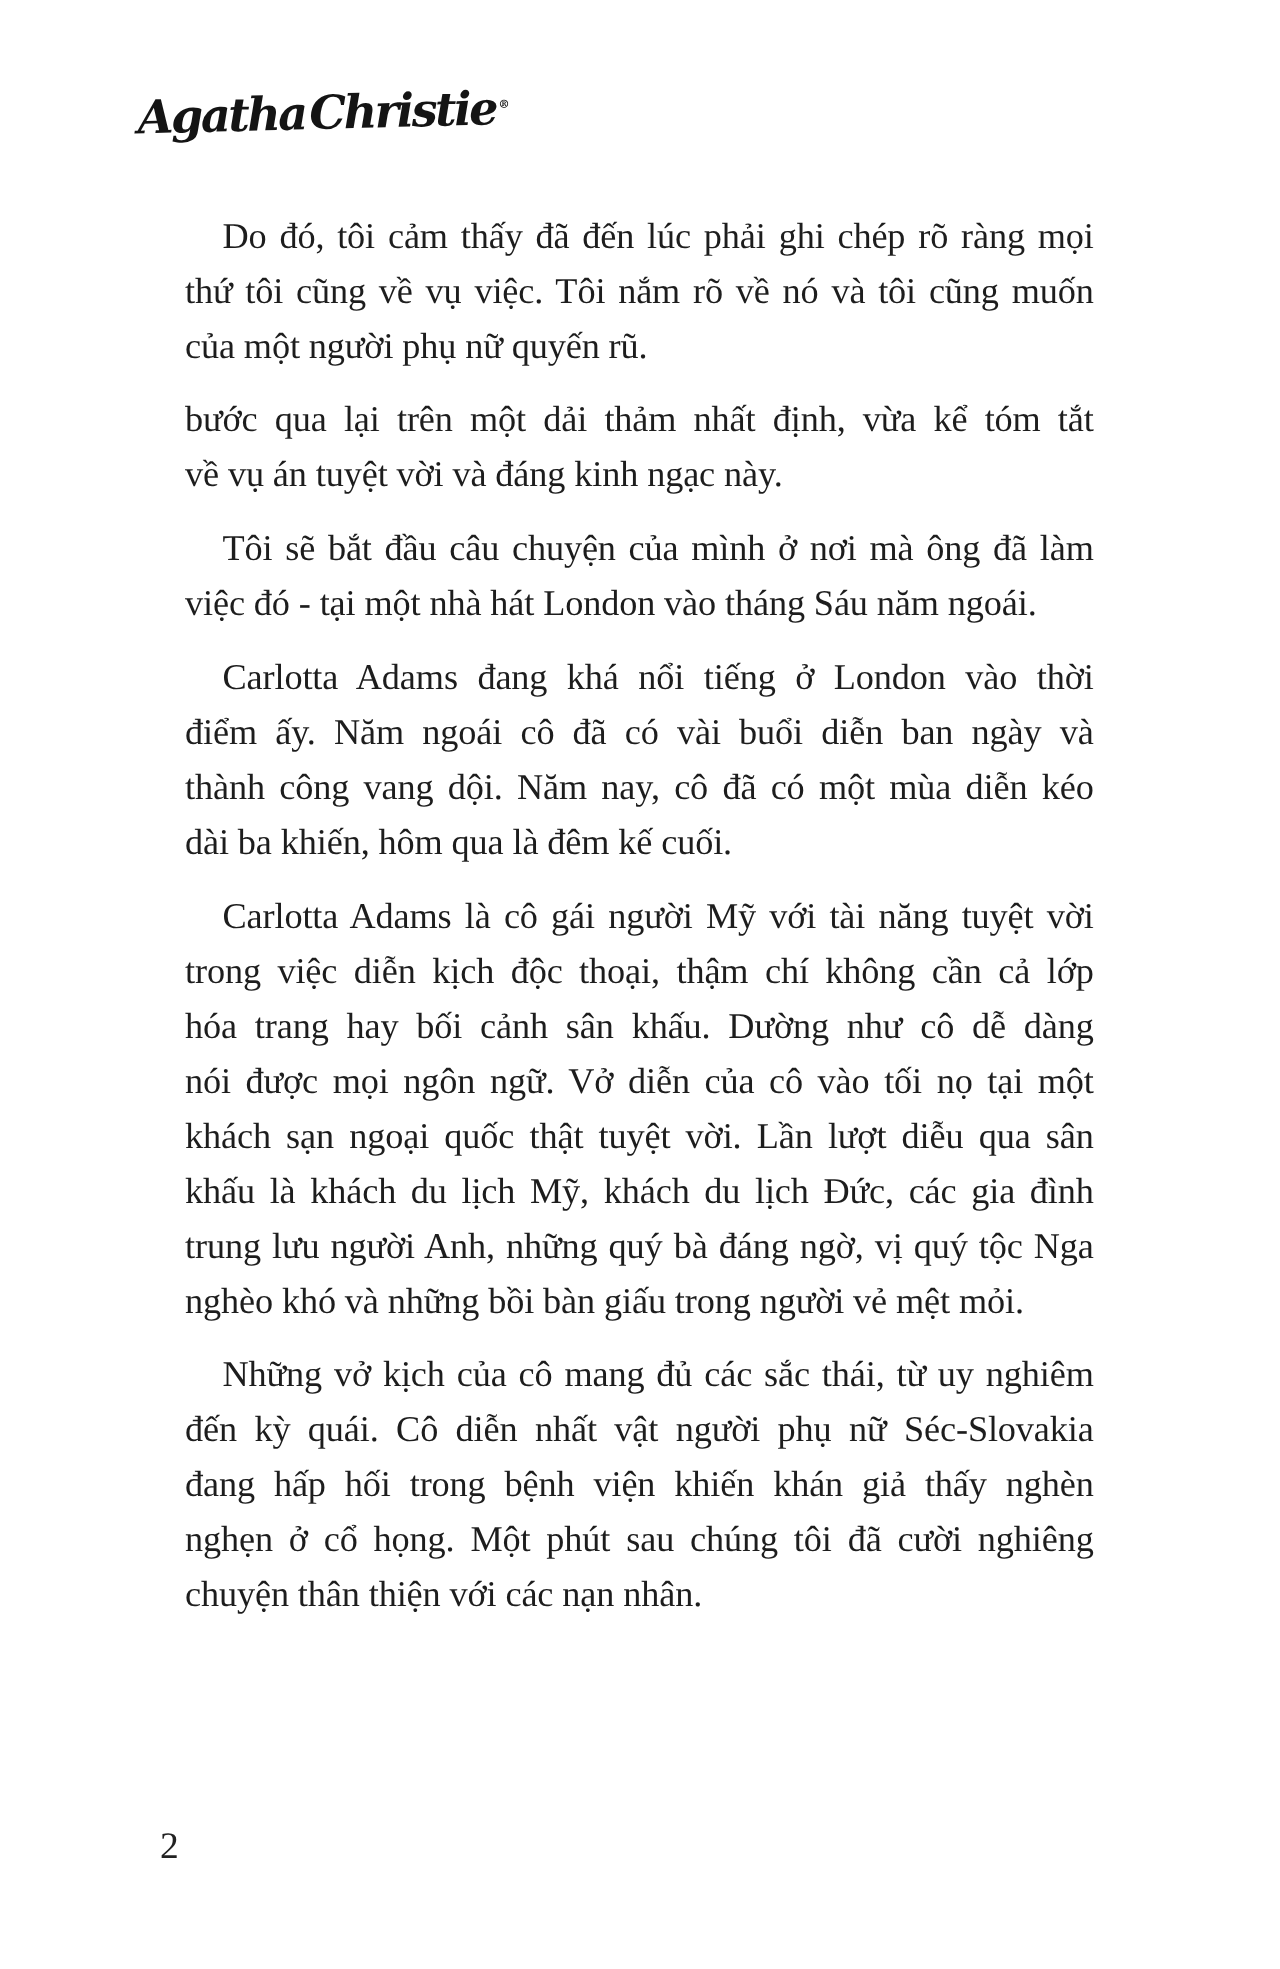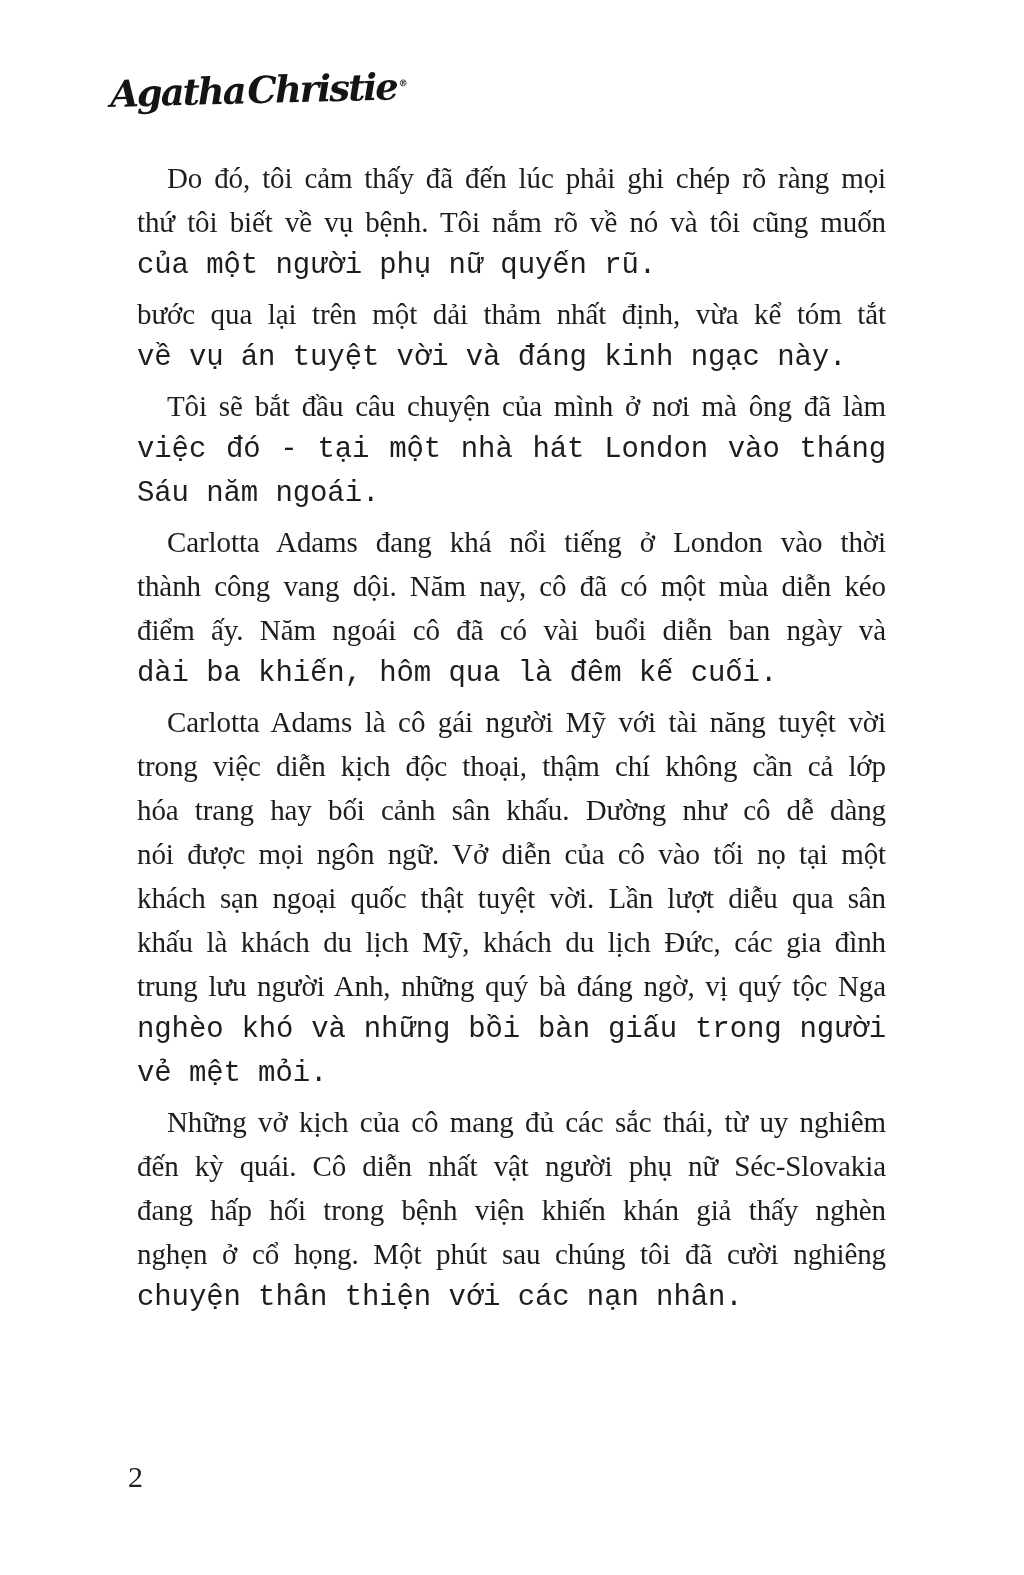--- a/index.html
+++ b/index.html
@@ -35,30 +35,29 @@
   }
   .text-block {
     position: absolute;
     left: 133px;
     top: 152px;
     width: 757px;
     font-size: 29px;
     line-height: 44px;
     letter-spacing: -0.1px;
   }
-  .para { margin: 4px; padding: 0; }
+  .para { margin: 15px; padding: 0; }
   .line {
     text-align: justify;
     text-align-last: justify;
     -moz-text-align-last: justify;
   }
   .line.first { text-indent: 30px; }
   .line.last {
     text-align-last: left;
-    font-family: Liberation Mono, monospace;
     -moz-text-align-last: left;
   }
   .page-number {
     position: absolute;
     left: 128px;
     top: 1460px;
     font-size: 30px;
     color: #222222;
   }
 </style>
@@ -68,38 +67,38 @@
 <div class="page">
 
   <div class="signature">
     <span>Agatha Christie</span><span class="sig-mark">®</span>
   </div>
 
   <div class="text-block">
 
     <p class="para">
       <span class="line first" style="display:block">Do đó, tôi cảm thấy đã đến lúc phải ghi chép rõ ràng mọi</span>
-      <span class="line" style="display:block">thứ tôi biết về vụ bệnh. Tôi nắm rõ về nó và tôi cũng muốn</span>
+      <span class="line" style="display:block">thứ tôi cũng về vụ việc. Tôi nắm rõ về nó và tôi cũng muốn</span>
       <span class="line last" style="display:block">của một người phụ nữ quyến rũ.</span>
     </p>
 
     <p class="para">
       <span class="line" style="display:block">bước qua lại trên một dải thảm nhất định, vừa kể tóm tắt</span>
       <span class="line last" style="display:block">về vụ án tuyệt vời và đáng kinh ngạc này.</span>
     </p>
 
     <p class="para">
       <span class="line first" style="display:block">Tôi sẽ bắt đầu câu chuyện của mình ở nơi mà ông đã làm</span>
       <span class="line last" style="display:block">việc đó - tại một nhà hát London vào tháng Sáu năm ngoái.</span>
     </p>
 
     <p class="para">
       <span class="line first" style="display:block">Carlotta Adams đang khá nổi tiếng ở London vào thời</span>
+      <span class="line" style="display:block">điểm ấy. Năm ngoái cô đã có vài buổi diễn ban ngày và</span>
       <span class="line" style="display:block">thành công vang dội. Năm nay, cô đã có một mùa diễn kéo</span>
-      <span class="line" style="display:block">điểm ấy. Năm ngoái cô đã có vài buổi diễn ban ngày và</span>
       <span class="line last" style="display:block">dài ba khiến, hôm qua là đêm kế cuối.</span>
     </p>
 
     <p class="para">
       <span class="line first" style="display:block">Carlotta Adams là cô gái người Mỹ với tài năng tuyệt vời</span>
       <span class="line" style="display:block">trong việc diễn kịch độc thoại, thậm chí không cần cả lớp</span>
       <span class="line" style="display:block">hóa trang hay bối cảnh sân khấu. Dường như cô dễ dàng</span>
       <span class="line" style="display:block">nói được mọi ngôn ngữ. Vở diễn của cô vào tối nọ tại một</span>
       <span class="line" style="display:block">khách sạn ngoại quốc thật tuyệt vời. Lần lượt diễu qua sân</span>
       <span class="line" style="display:block">khấu là khách du lịch Mỹ, khách du lịch Đức, các gia đình</span>

